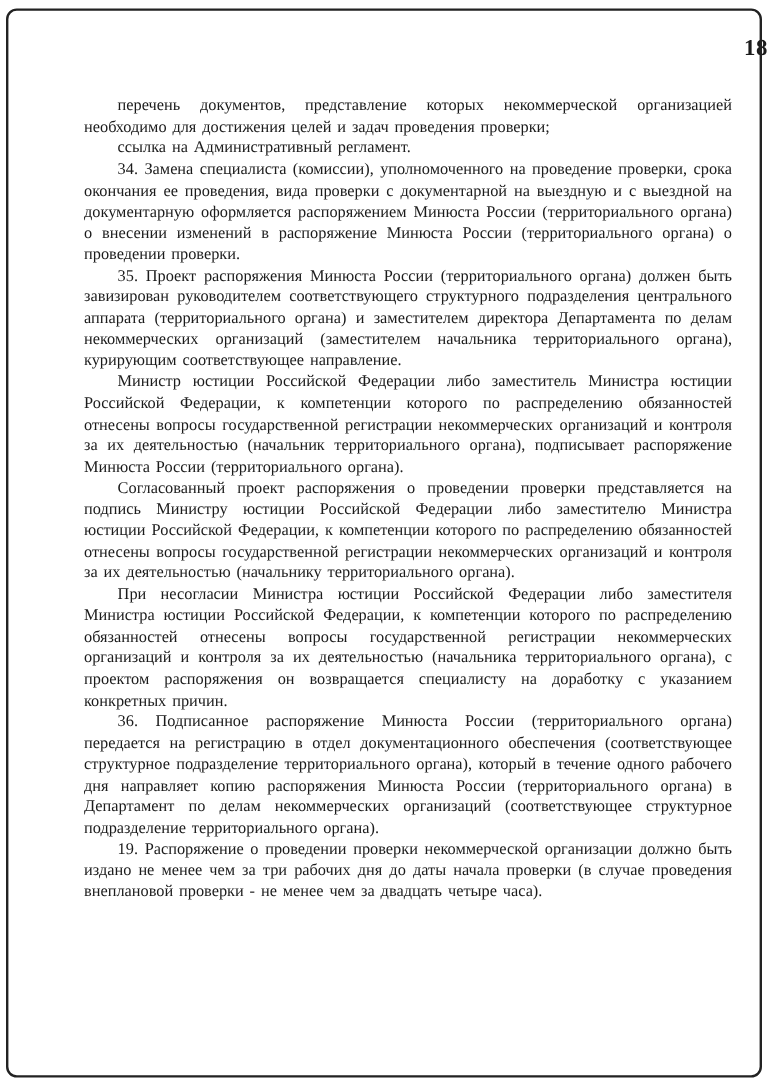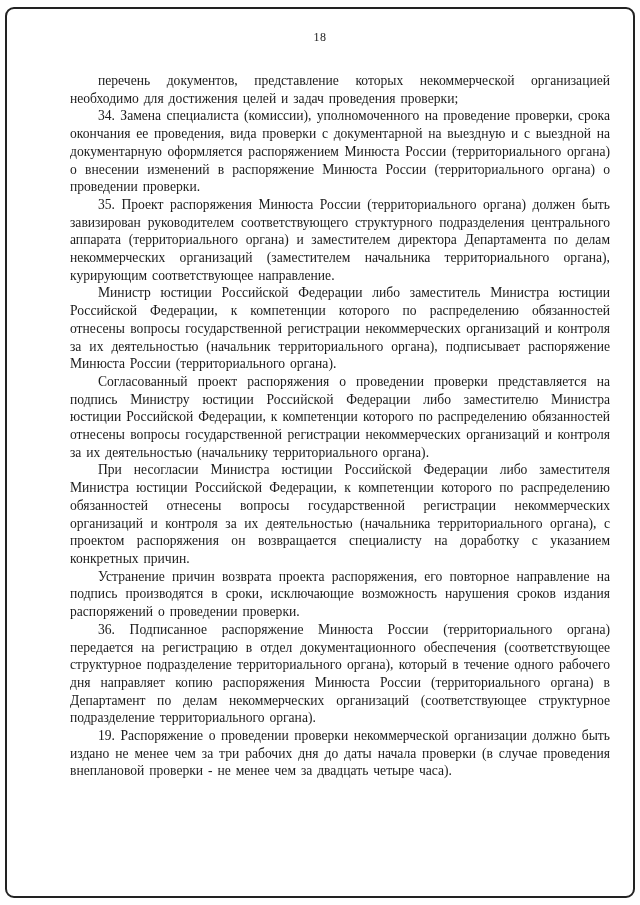--- a/index.html
+++ b/index.html
@@ -19,24 +19,25 @@
     position: absolute;
     top: 7px;
     left: 5px;
     right: 5px;
     bottom: 7px;
     border: 2px solid #222222;
     border-radius: 9px;
     pointer-events: none;
   }
   .page-number {
-    text-align: center;
+    text-align: right;
     padding-top: 30px;
-    font-size: 12px;
+    font-size: 19px;
     letter-spacing: 0.5px;
+    font-weight: bold;
   }
   .content {
     margin: 27px 30px 0 70px;
     width: 540px;
     font-size: 13.6px;
     line-height: 17.7px;
     text-align: justify;
     word-spacing: 1.5px;
   }
   .content p {
@@ -47,21 +48,21 @@
 </style>
 </head>
 <body>
 
 <div class="page-frame"></div>
 
 <div class="page-number">18</div>
 
 <div class="content">
   <p>перечень документов, представление которых некоммерческой организацией необходимо для достижения целей и задач проведения проверки;</p>
+  <p>ссылка на Административный регламент.</p>
   <p>34. Замена специалиста (комиссии), уполномоченного на проведение проверки, срока окончания ее проведения, вида проверки с документарной на выездную и с выездной на документарную оформляется распоряжением Минюста России (территориального органа) о внесении изменений в распоряжение Минюста России (территориального органа) о проведении проверки.</p>
   <p>35. Проект распоряжения Минюста России (территориального органа) должен быть завизирован руководителем соответствующего структурного подразделения центрального аппарата (территориального органа) и заместителем директора Департамента по делам некоммерческих организаций (заместителем начальника территориального органа), курирующим соответствующее направление.</p>
   <p>Министр юстиции Российской Федерации либо заместитель Министра юстиции Российской Федерации, к компетенции которого по распределению обязанностей отнесены вопросы государственной регистрации некоммерческих организаций и контроля за их деятельностью (начальник территориального органа), подписывает распоряжение Минюста России (территориального органа).</p>
   <p>Согласованный проект распоряжения о проведении проверки представляется на подпись Министру юстиции Российской Федерации либо заместителю Министра юстиции Российской Федерации, к компетенции которого по распределению обязанностей отнесены вопросы государственной регистрации некоммерческих организаций и контроля за их деятельностью (начальнику территориального органа).</p>
   <p>При несогласии Министра юстиции Российской Федерации либо заместителя Министра юстиции Российской Федерации, к компетенции которого по распределению обязанностей отнесены вопросы государственной регистрации некоммерческих организаций и контроля за их деятельностью (начальника территориального органа), с проектом распоряжения он возвращается специалисту на доработку с указанием конкретных причин.</p>
-  <p>Устранение причин возврата проекта распоряжения, его повторное направление на подпись производятся в сроки, исключающие возможность нарушения сроков издания распоряжений о проведении проверки.</p>
   <p>36. Подписанное распоряжение Минюста России (территориального органа) передается на регистрацию в отдел документационного обеспечения (соответствующее структурное подразделение территориального органа), который в течение одного рабочего дня направляет копию распоряжения Минюста России (территориального органа) в Департамент по делам некоммерческих организаций (соответствующее структурное подразделение территориального органа).</p>
   <p>19. Распоряжение о проведении проверки некоммерческой организации должно быть издано не менее чем за три рабочих дня до даты начала проверки (в случае проведения внеплановой проверки - не менее чем за двадцать четыре часа).</p>
 </div>
 
 </body></html>

